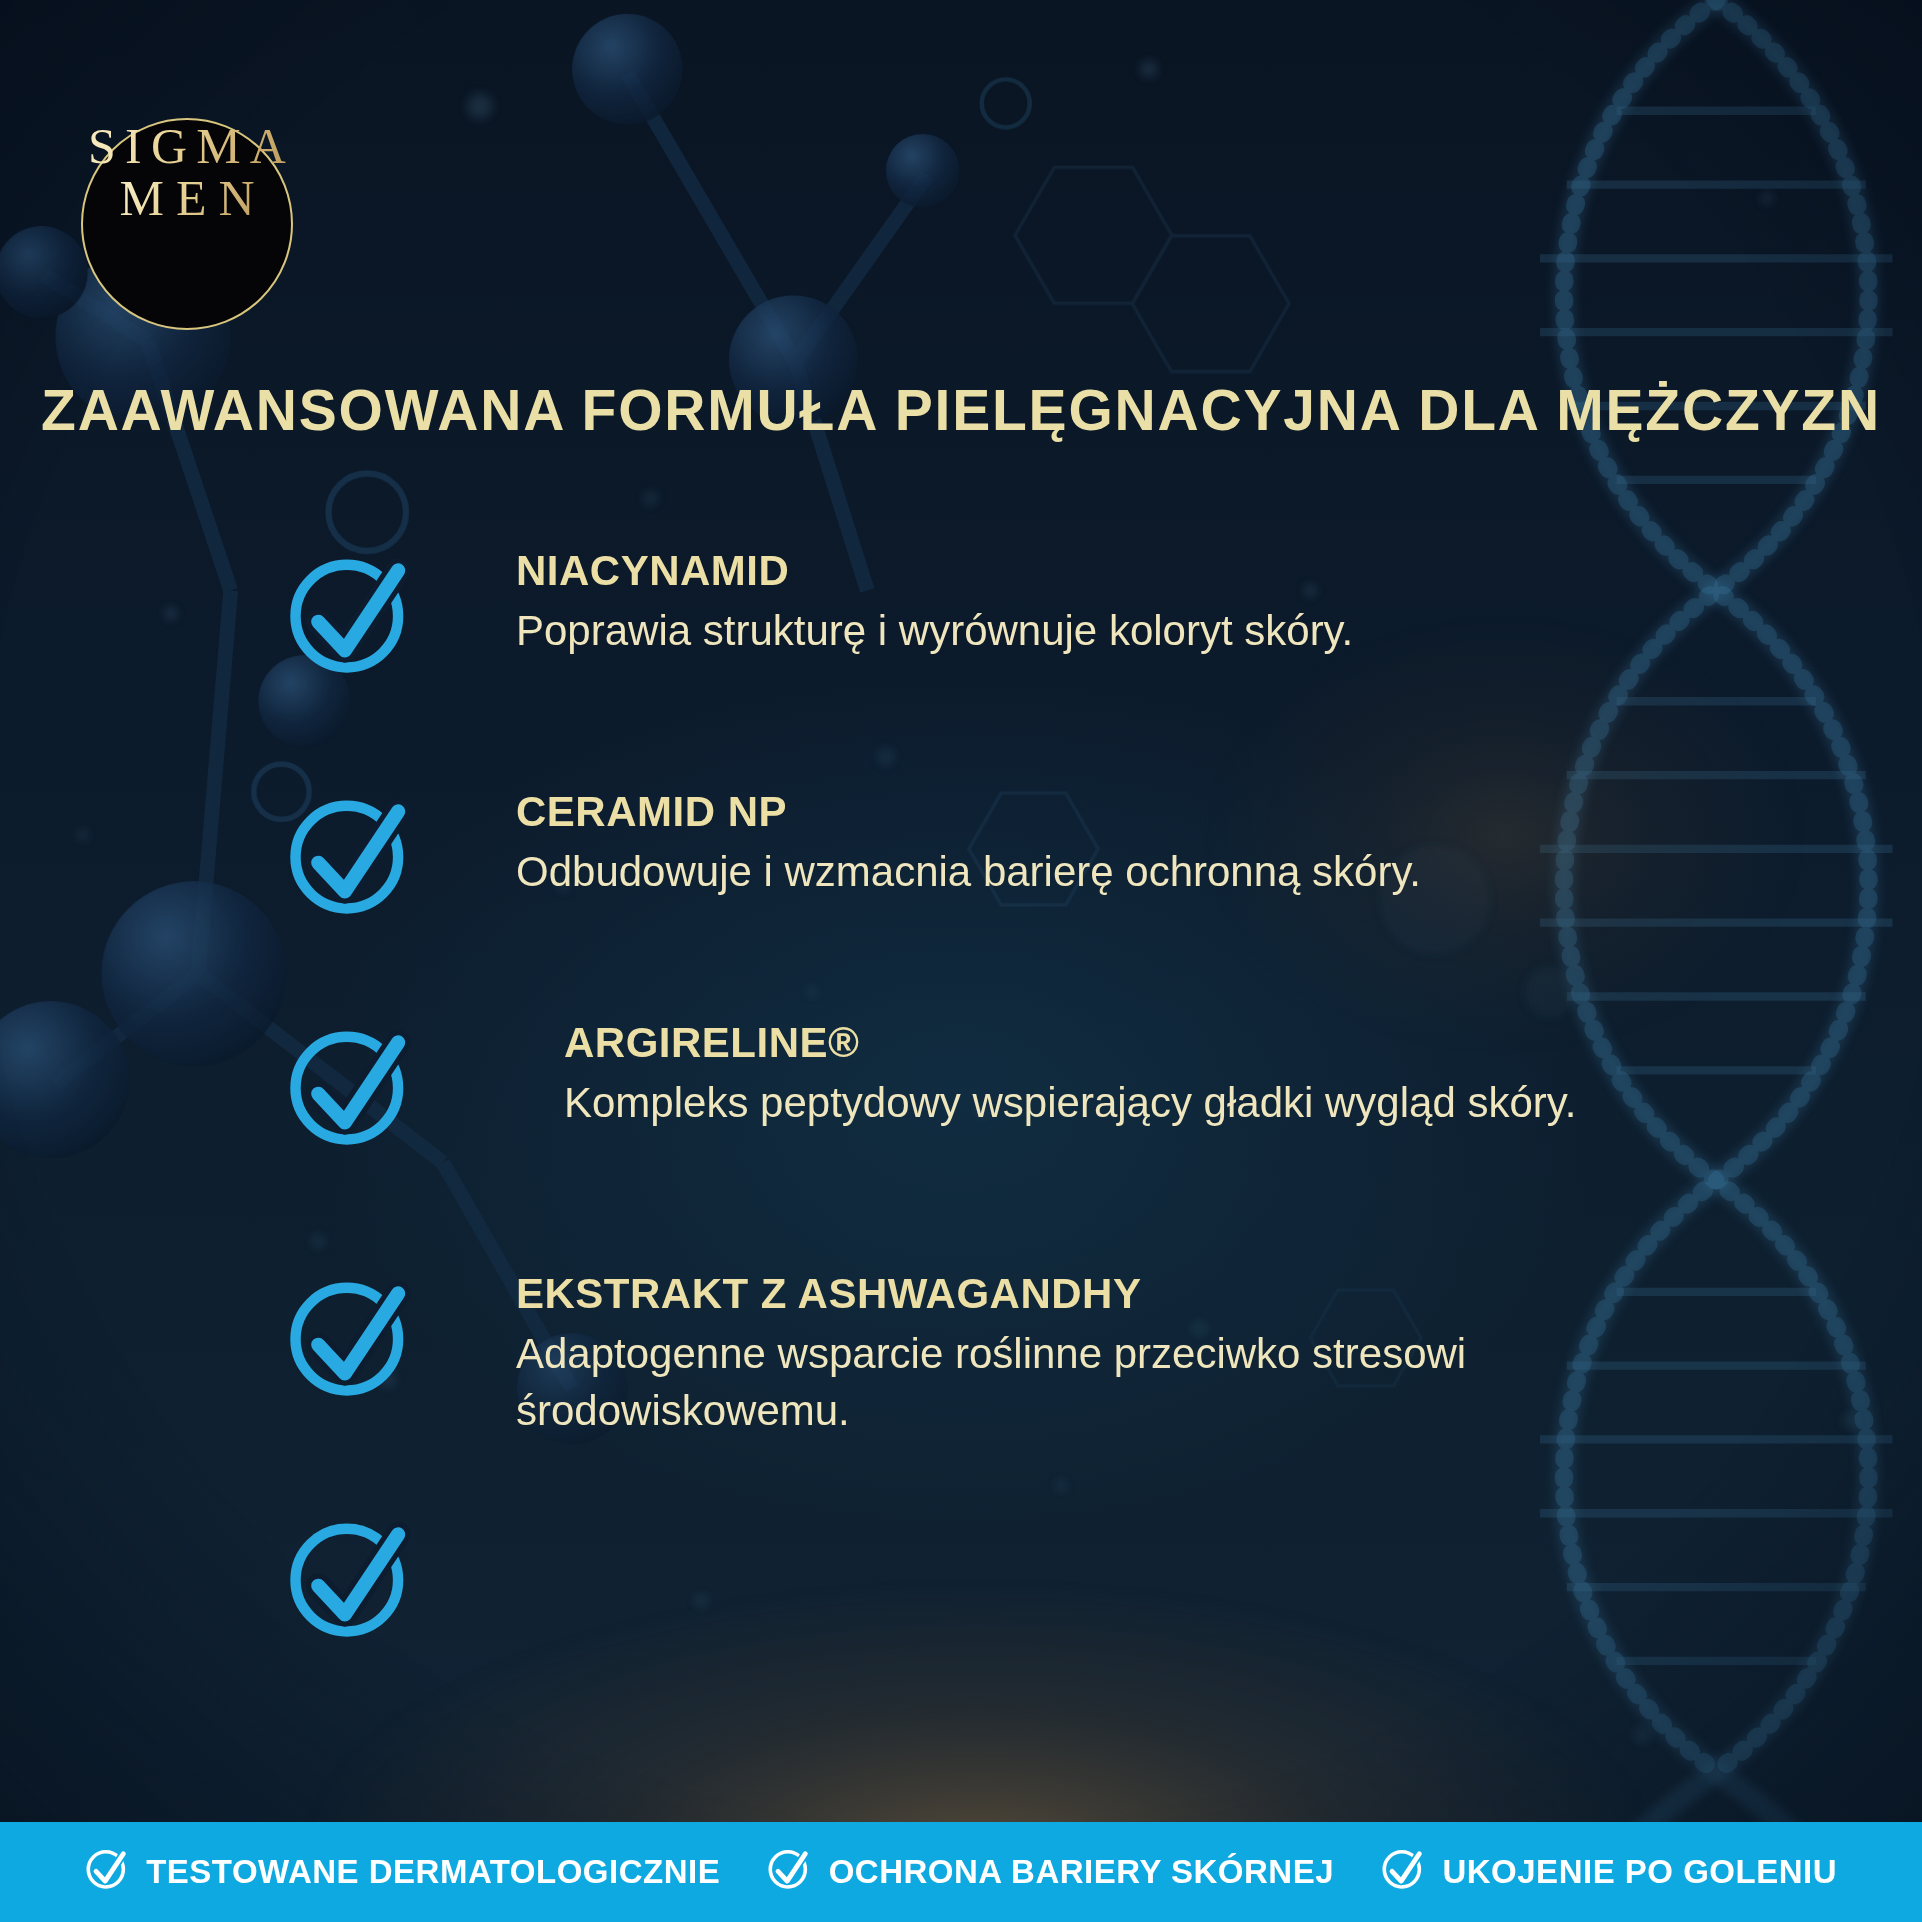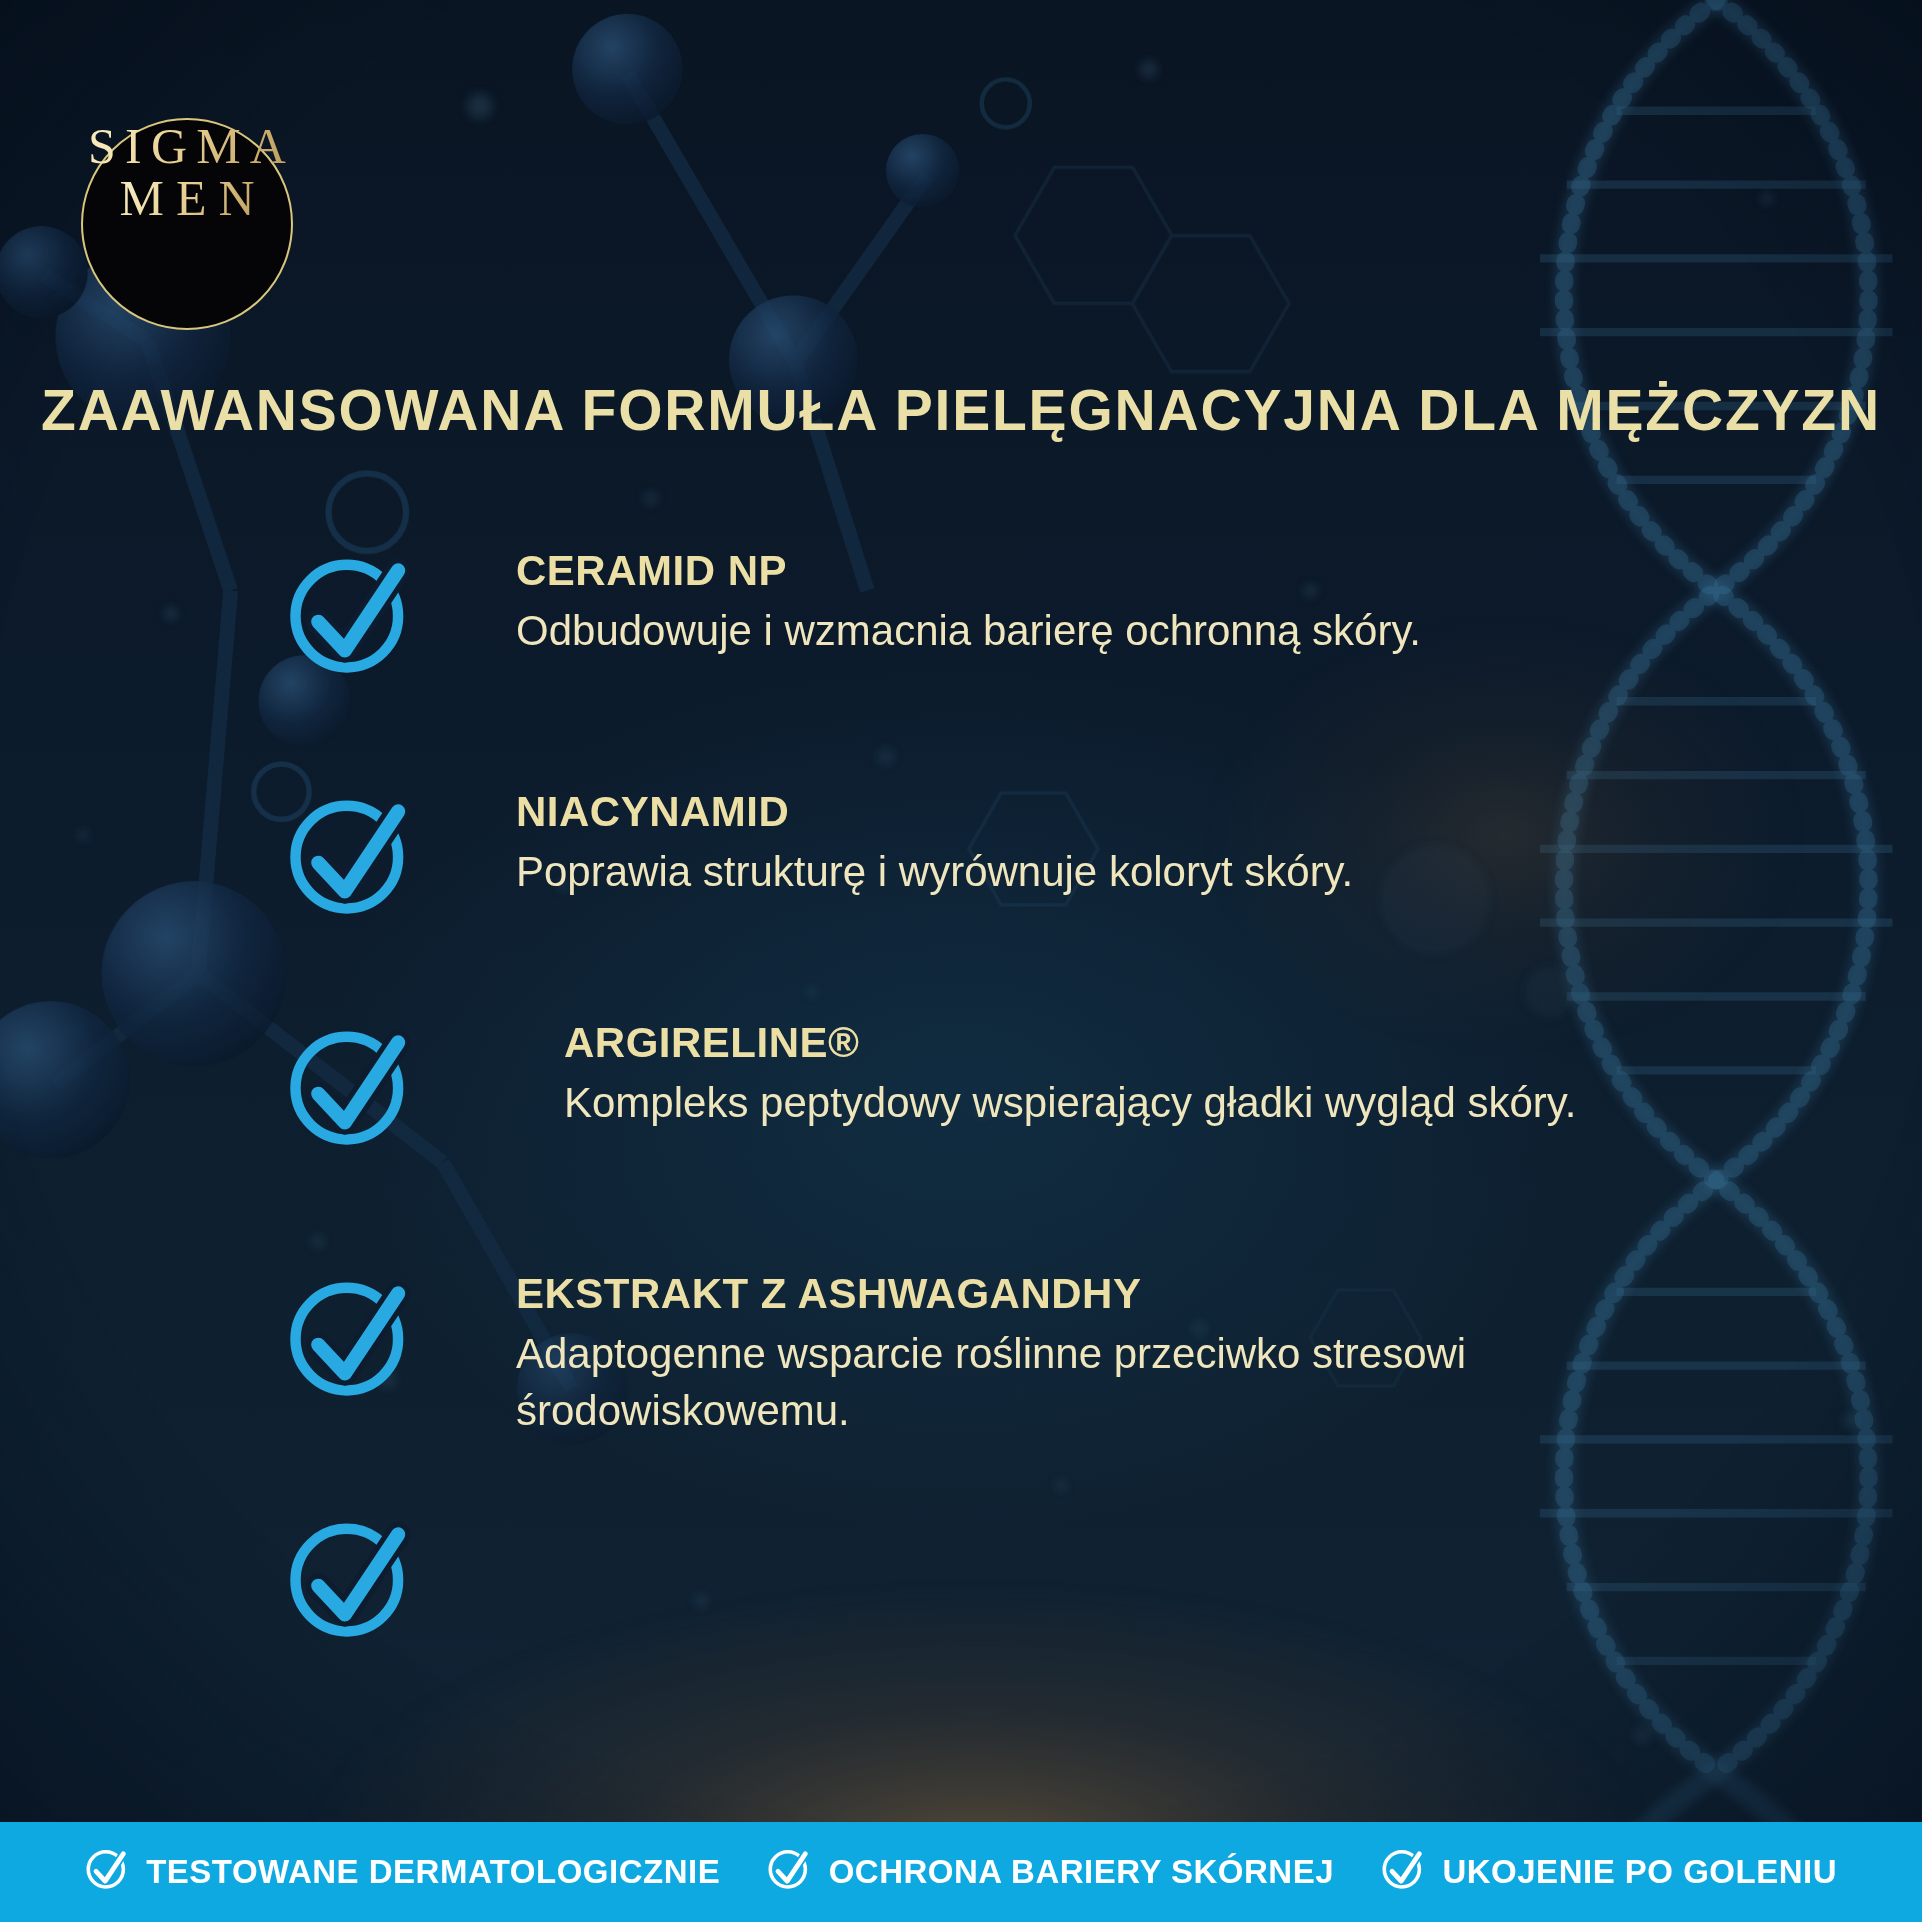--- a/index.html
+++ b/index.html
@@ -211,34 +211,34 @@
 
   <div class="benefits">
 
     <div class="benefit">
       <span class="check">
         <svg viewBox="0 0 160 160">
             <use href="#checkmark" xlink:href="#checkmark"></use>
           </svg>
       </span>
       <div class="btext">
+        <div class="bheading">NIACYNAMID</div>
+        <div class="bdesc">Poprawia strukturę i wyrównuje koloryt skóry.</div>
+      </div>
+    </div>
+
+    <div class="benefit">
+      <span class="check">
+        <svg viewBox="0 0 160 160">
+            <use href="#checkmark" xlink:href="#checkmark"></use>
+          </svg>
+      </span>
+      <div class="btext">
         <div class="bheading">CERAMID NP</div>
         <div class="bdesc">Odbudowuje i wzmacnia barierę ochronną skóry.</div>
-      </div>
-    </div>
-
-    <div class="benefit">
-      <span class="check">
-        <svg viewBox="0 0 160 160">
-            <use href="#checkmark" xlink:href="#checkmark"></use>
-          </svg>
-      </span>
-      <div class="btext">
-        <div class="bheading">NIACYNAMID</div>
-        <div class="bdesc">Poprawia strukturę i wyrównuje koloryt skóry.</div>
       </div>
     </div>
 
     <div class="benefit">
       <span class="check">
         <svg viewBox="0 0 160 160">
             <use href="#checkmark" xlink:href="#checkmark"></use>
           </svg>
       </span>
       <div class="btext">

